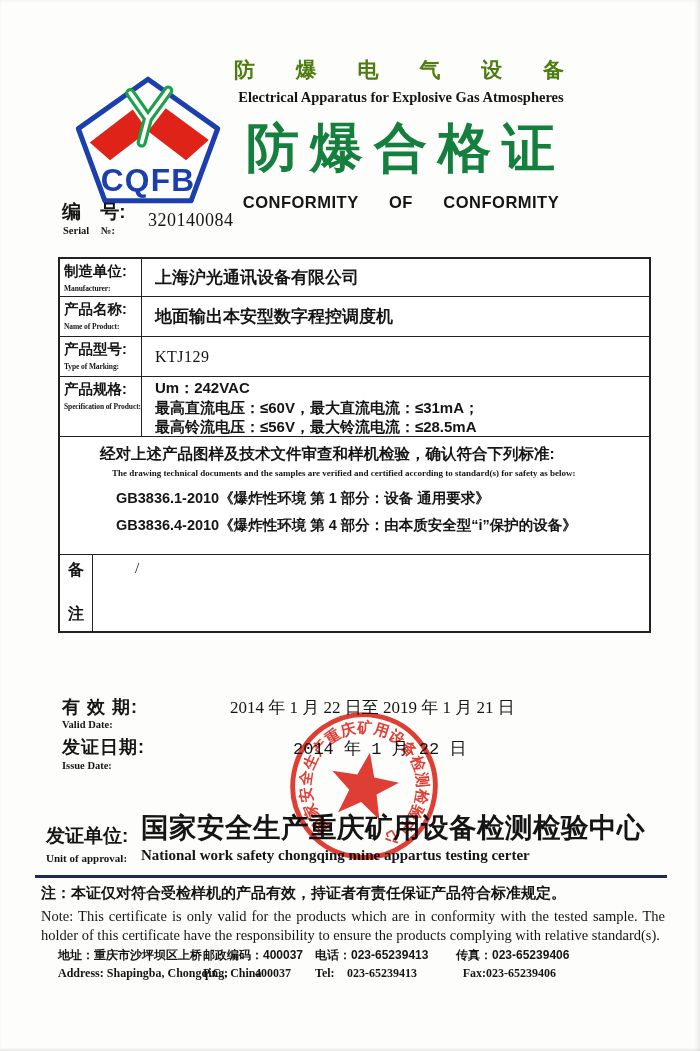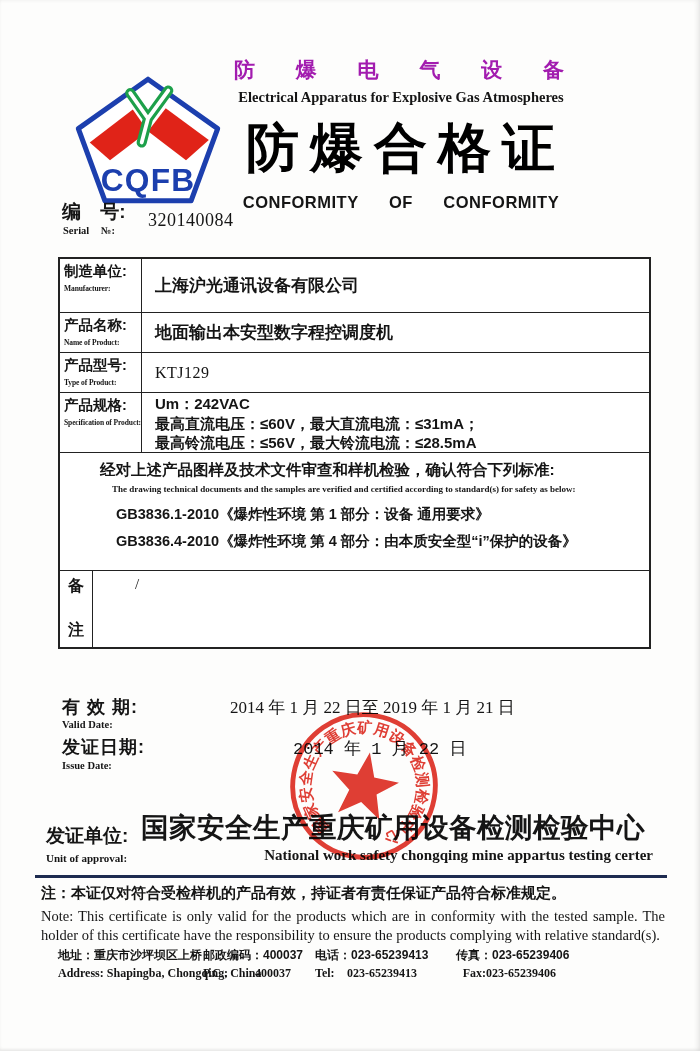--- a/index.html
+++ b/index.html
@@ -9,37 +9,37 @@
     background:#fdfdfc; color:#151515;
     font-family:"Liberation Serif","DejaVu Serif",serif;
     overflow:hidden;
     box-shadow: inset -3px 0 4px rgba(0,0,0,.07), inset 0 -2px 3px rgba(0,0,0,.05);
   }
   .cjk { font-family:"Liberation Sans","DejaVu Sans",sans-serif; }
 
   
   .logo { position:absolute; left:72px; top:74px; width:152px; height:132px; }
   .hdr { position:absolute; left:231px; top:56px; width:340px; text-align:center; }
-  .hdr-cn { font-weight:700; font-size:21px; letter-spacing:4px; word-spacing:27px; white-space:nowrap; color:#a21caf; }
+  .hdr-cn { font-weight:700; font-size:21px; letter-spacing:4px; word-spacing:27px; white-space:nowrap; color:#4d7c0f; }
   .hdr-en { font-weight:700; font-size:14.5px; margin-top:5px; white-space:nowrap; }
-  .hdr-title { font-weight:900; font-size:53px; color:#000000; letter-spacing:11px; margin-top:7px; margin-left:10px; white-space:nowrap; }
+  .hdr-title { font-weight:900; font-size:53px; color:#15803d; letter-spacing:11px; margin-top:7px; margin-left:10px; white-space:nowrap; }
   .hdr-en2 { font-weight:700; font-size:16.5px; margin-top:8px; white-space:pre; letter-spacing:.5px; }
 
   .serial-cn { position:absolute; left:62px; top:199px; font-weight:700; font-size:19px; word-spacing:14px; }
   .serial-en { position:absolute; left:63px; top:225px; font-weight:700; font-size:10.5px; word-spacing:9px; }
   .serial-val { position:absolute; left:148px; top:210px; font-size:18px; letter-spacing:.5px; }
 
   
   .cert-table { position:absolute; left:58px; top:257px; width:593px; border:2px solid #222; background:#fff; }
   .trow { display:flex; border-bottom:1.5px solid #222; }
   .label-cell { width:82px; min-width:82px; border-right:1.5px solid #222; padding:3px 2px 2px 4px; display:flex; flex-direction:column; }
   .label-cn { font-weight:700; font-size:14.5px; white-space:nowrap; }
   .label-en { font-weight:700; font-size:7.5px; margin-top:3px; letter-spacing:-.1px; white-space:nowrap; }
   .value-cell { flex:1; display:flex; align-items:center; padding-left:13px; font-size:17px; font-weight:600; }
-  .r1 { height:54px; } .r2 { height:40px; } .r3 { height:40px; } .r4 { height:60px; } .r5 { height:46px; }
+  .r1 { height:38px; } .r2 { height:40px; } .r3 { height:40px; } .r4 { height:60px; } .r5 { height:46px; }
   .r3 .value-cell { font-family:"Liberation Serif",serif; font-weight:400; font-size:16px; letter-spacing:.5px; }
   .r5 .value-cell { font-weight:500; font-size:16px; letter-spacing:1px; }
   .spec-lines { padding-top:1px; }
   .spec-lines div { font-size:15px; font-weight:600; line-height:19.5px; }
 
   .standards { border-bottom:1.5px solid #222; height:118px; padding:7px 8px 0 14px; }
   .std-intro-cn { font-weight:600; font-size:15.5px; text-indent:26px; }
   .std-intro-en { font-weight:700; font-size:9px; margin-top:3px; text-indent:38px; }
   .std-items { margin-top:7px; padding-left:36px; }
   .std-items div { font-size:14.5px; font-weight:600; line-height:27px; white-space:nowrap;margin-left:6px; }
@@ -55,21 +55,21 @@
   #valid-cn { top:695px; } #valid-en { top:719px; } #valid-val { left:230px; top:696px; }
   #issue-cn { top:735px; } #issue-en { top:760px; } #issue-val { left:293px; top:737px;font-family:Liberation Mono, monospace; }
 
   
   .seal { position:absolute; left:283px; top:705px; width:162px; height:162px; mix-blend-mode:multiply; opacity:.88; transform:rotate(10deg); }
 
   
   .appr-label-cn { position:absolute; left:46px; top:823px; font-weight:700; font-size:19px; }
   .appr-val-cn { position:absolute; left:141px; top:810px; font-weight:700; font-size:27.5px; letter-spacing:.5px; white-space:nowrap; }
   .appr-label-en { position:absolute; left:46px; top:852px; font-weight:700; font-size:11px; }
-  .appr-val-en { position:absolute; left:141px; top:847px; width:512px; text-align:right; font-weight:700; font-size:15px; }
+  .appr-val-en { position:absolute; left:141px; top:847px; width:512px; text-align:left; font-weight:700; font-size:15px; }
 
   .divider { position:absolute; left:35px; top:875px; width:632px; height:3px; background:#1e2b50; }
 
   
   .note { position:absolute; left:41px; top:884px; width:624px; }
   .note-cn { font-weight:700; font-size:15px; margin-bottom:4px; }
   .note-en { font-size:14.5px; line-height:19px; text-align:justify; }
 
   
   .fcol { position:absolute; top:946px; font-size:12px; line-height:18px; white-space:nowrap; }
@@ -118,21 +118,21 @@
       <div class="label-cell">
         <span class="label-cn cjk">产品名称:</span>
         <span class="label-en">Name of Product:</span>
       </div>
       <div class="value-cell cjk">地面输出本安型数字程控调度机</div>
     </div>
 
     <div class="trow r3">
       <div class="label-cell">
         <span class="label-cn cjk">产品型号:</span>
-        <span class="label-en">Type of Product:</span>
+        <span class="label-en">Type of Marking:</span>
       </div>
       <div class="value-cell">KTJ129</div>
     </div>
 
     <div class="trow r4">
       <div class="label-cell">
         <span class="label-cn cjk">产品规格:</span>
         <span class="label-en">Specification of Product:</span>
       </div>
       <div class="value-cell" style="align-items:flex-start;">

